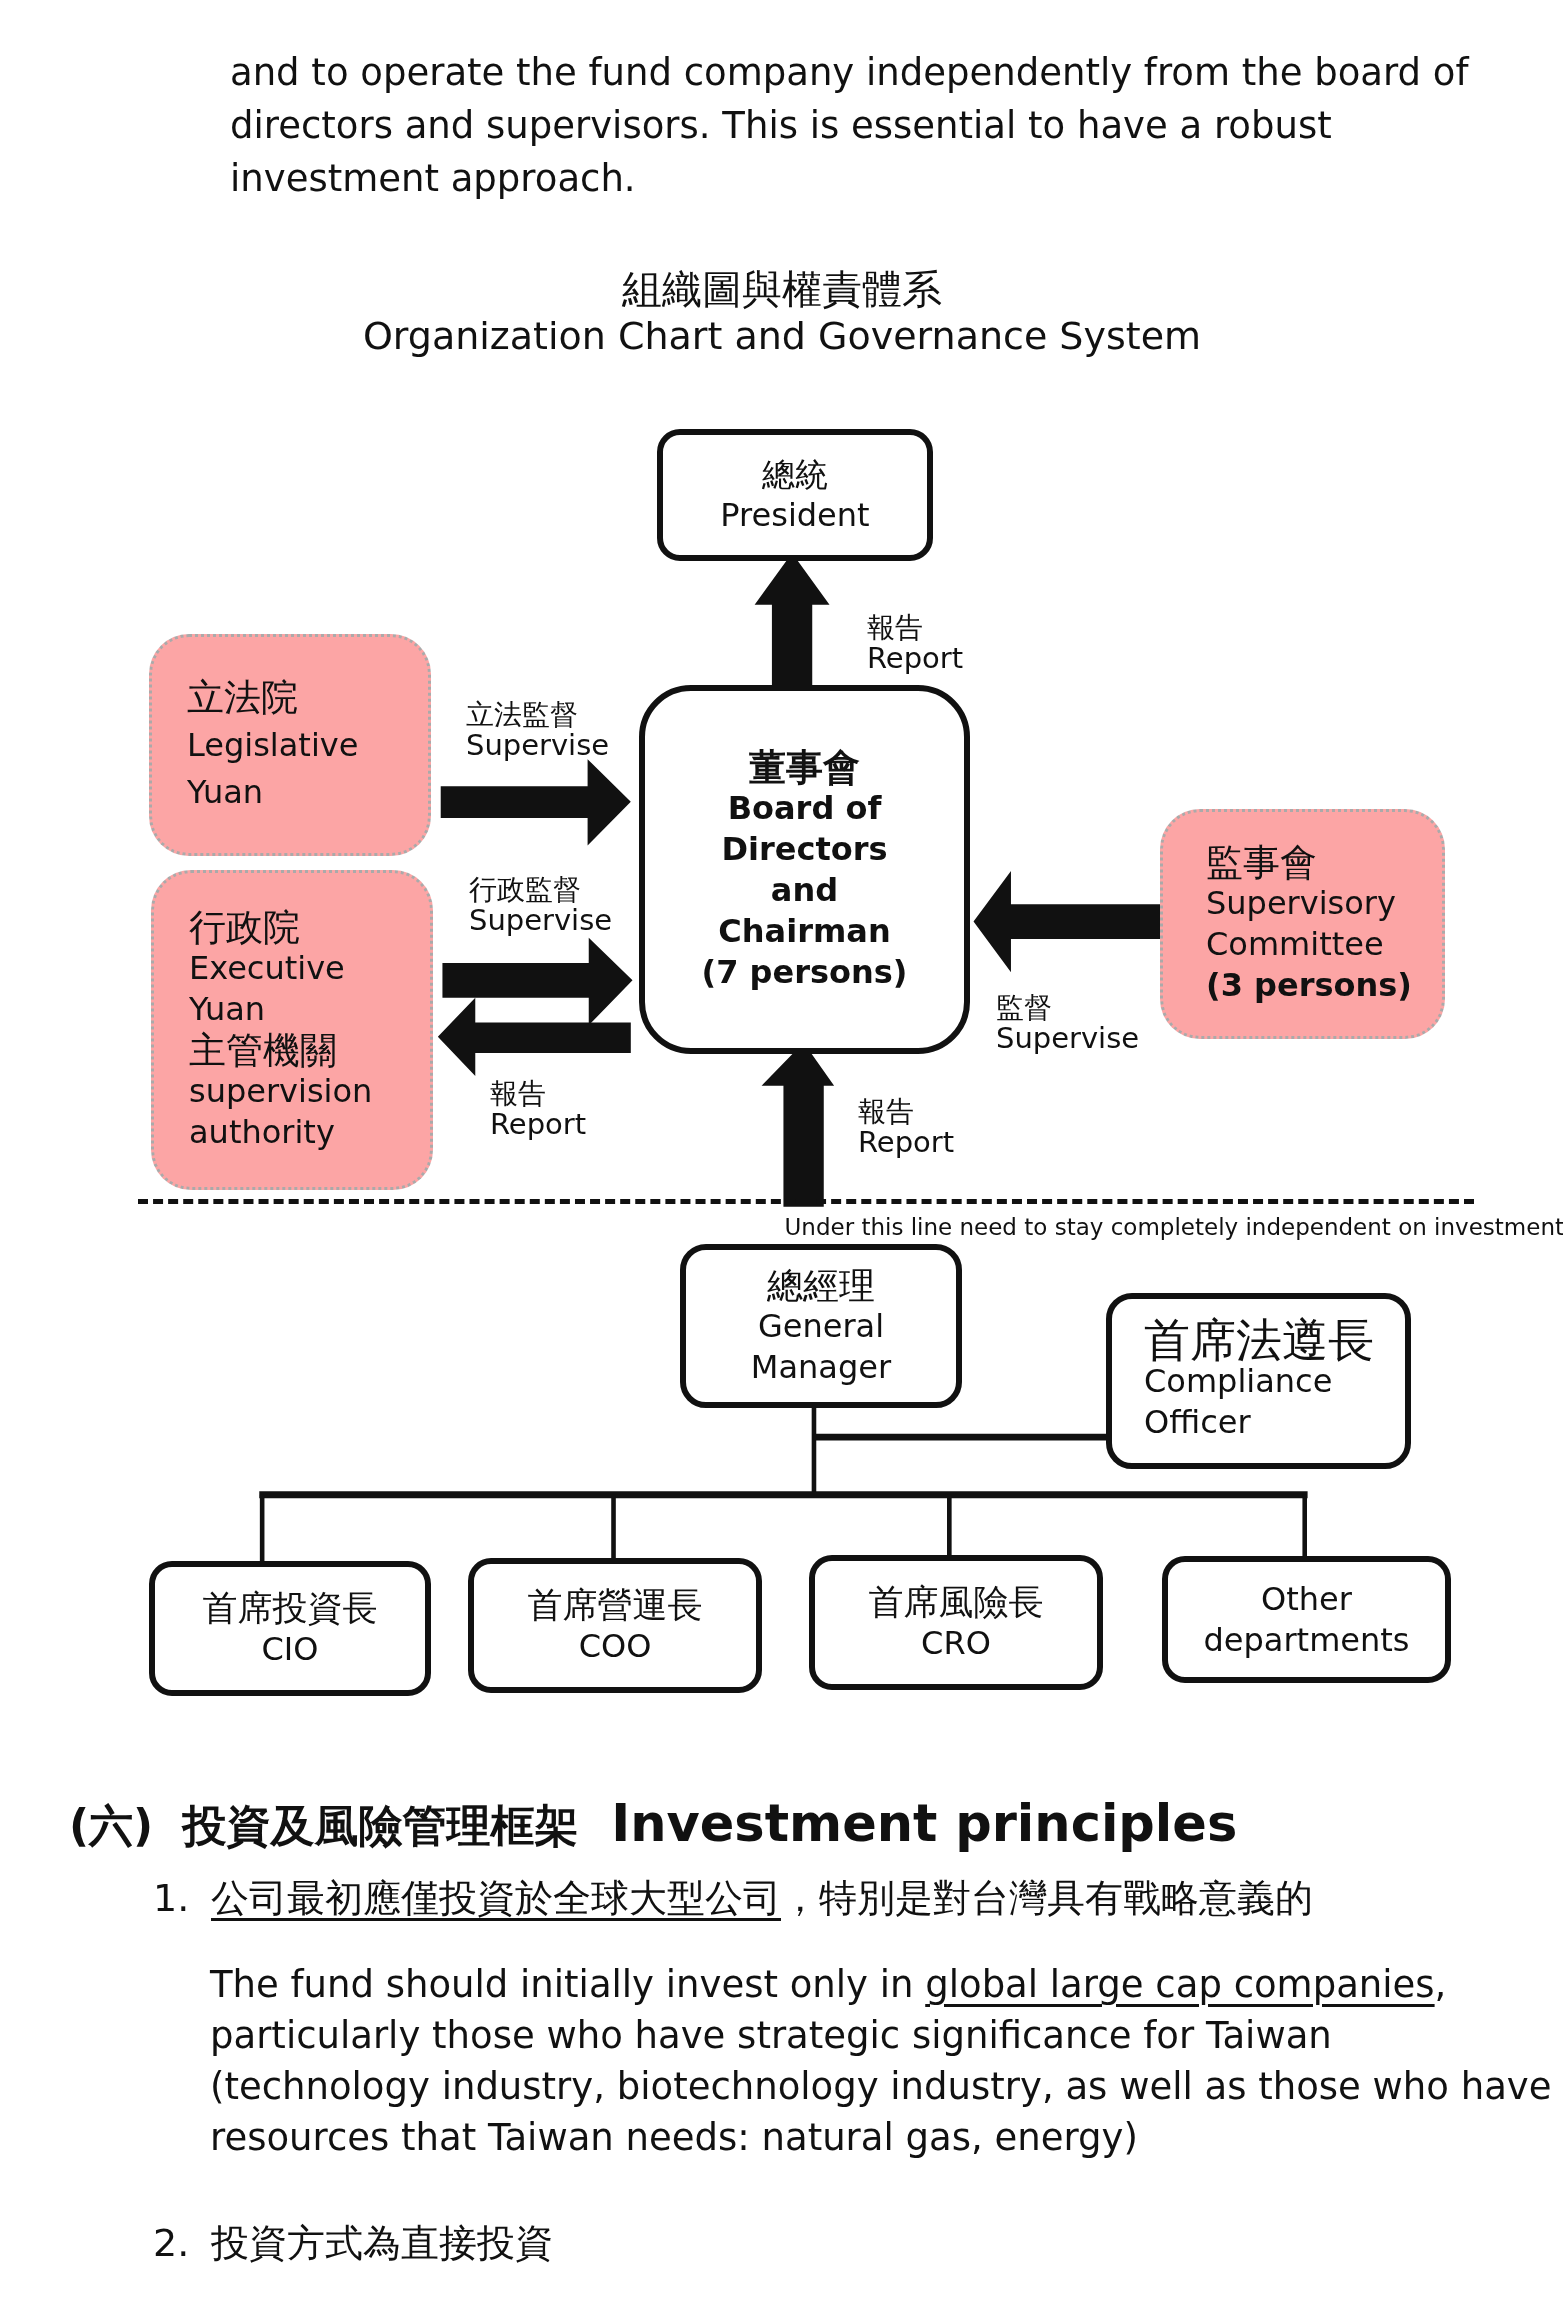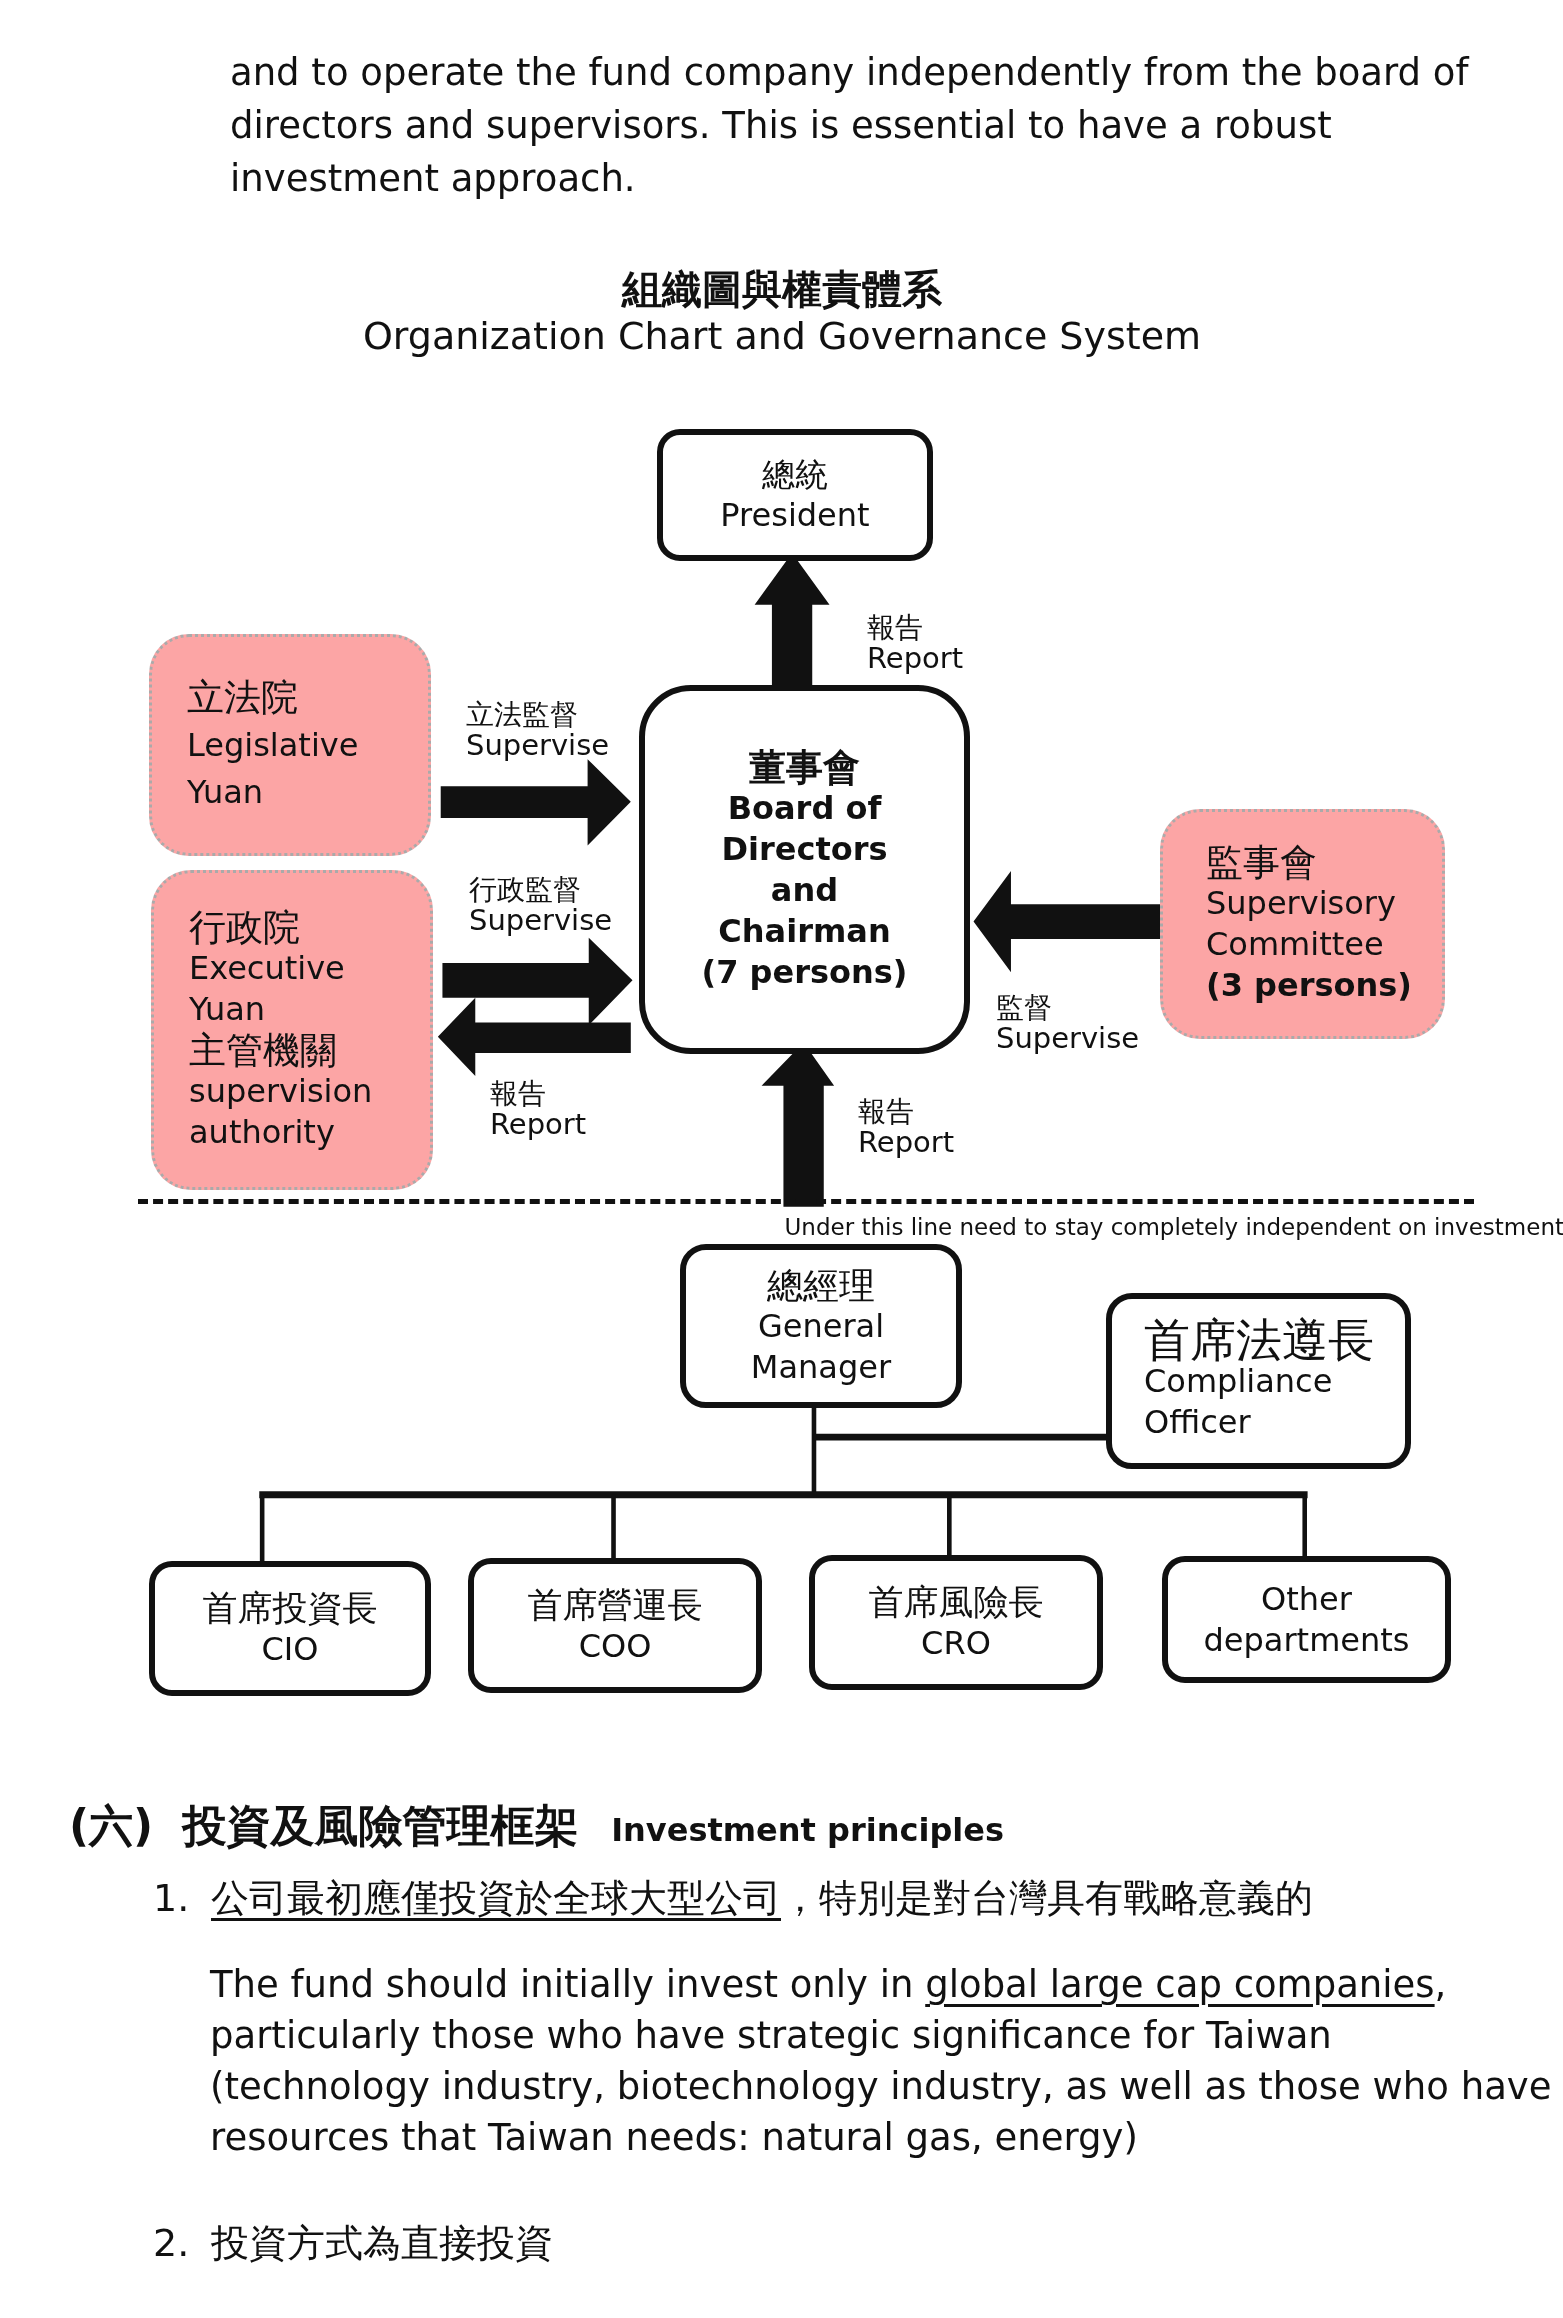--- a/index.html
+++ b/index.html
@@ -2,39 +2,39 @@
 <html style="font-size:9.2px"><head>
 <meta charset="utf-8">
 <style>
   html, body { margin:0; padding:0; background:#ffffff; }
   body { width:1564px; height:2319px; position:relative; overflow:hidden;
          font-family:"DejaVu Sans","Liberation Sans",sans-serif; color:#111; }
   .abs { position:absolute; }
   .intro { left:230px; top:46px; width:1267px; font-size:37px; line-height:53px; }
   .intro p { margin:0; }
   .chart-title { left:0; width:1564px; text-align:center; }
-  .t-zh { top:262px; font-size:40px; font-weight:bold; }
+  .t-zh { top:262px; font-size:40px; font-weight:normal; }
   .t-en { top:314px; font-size:38px; }
   .box { position:absolute; border:6.3px solid #111; border-radius:32px; background:#fff;
          box-sizing:border-box; display:flex; flex-direction:column; align-items:center;
          justify-content:center; text-align:center; }
   .gbox { position:absolute; border:3.5px dotted #aaa; border-radius:40px;
           background:#fca5a5; box-sizing:border-box; padding-left:35px;
           display:flex; flex-direction:column; justify-content:center; }
   .zh { font-size:33px; line-height:41px; }
   .en { font-size:32px; line-height:41px; }
   .b { font-weight:bold; }
   .lbl { position:absolute; font-size:29px; line-height:31px; }
   .lbl .zh2 { font-size:28px; line-height:30px; display:block; }
   .lbl .en2 { display:block; }
   svg.arrows { position:absolute; left:0; top:0; }
   .dash { position:absolute; left:138px; top:1199px; width:1336px; border-top:5.8px dashed #111; }
   .note { left:0; width:1564px; text-align:right; top:1214px; font-size:23px; }
   .section { left:69px; top:1797px; font-size:44px; font-weight:bold; }
-  .section .en { font-size:32px;margin-top:30px; }
+  .section .en { font-size:51px;margin-top:30px; }
   .li { position:absolute; font-size:38px; line-height:47px; }
   .u { text-decoration:underline; text-decoration-thickness:2.9px; text-underline-offset:7px; }
   .para { left:210px; top:1959px; width:1342px; font-size:37px; line-height:51px; }
 </style>
 </head>
 <body>
 
 <div class="abs intro">
   <p>and to operate the fund company independently from the board of</p>
   <p>directors and supervisors. This is essential to have a robust</p>

